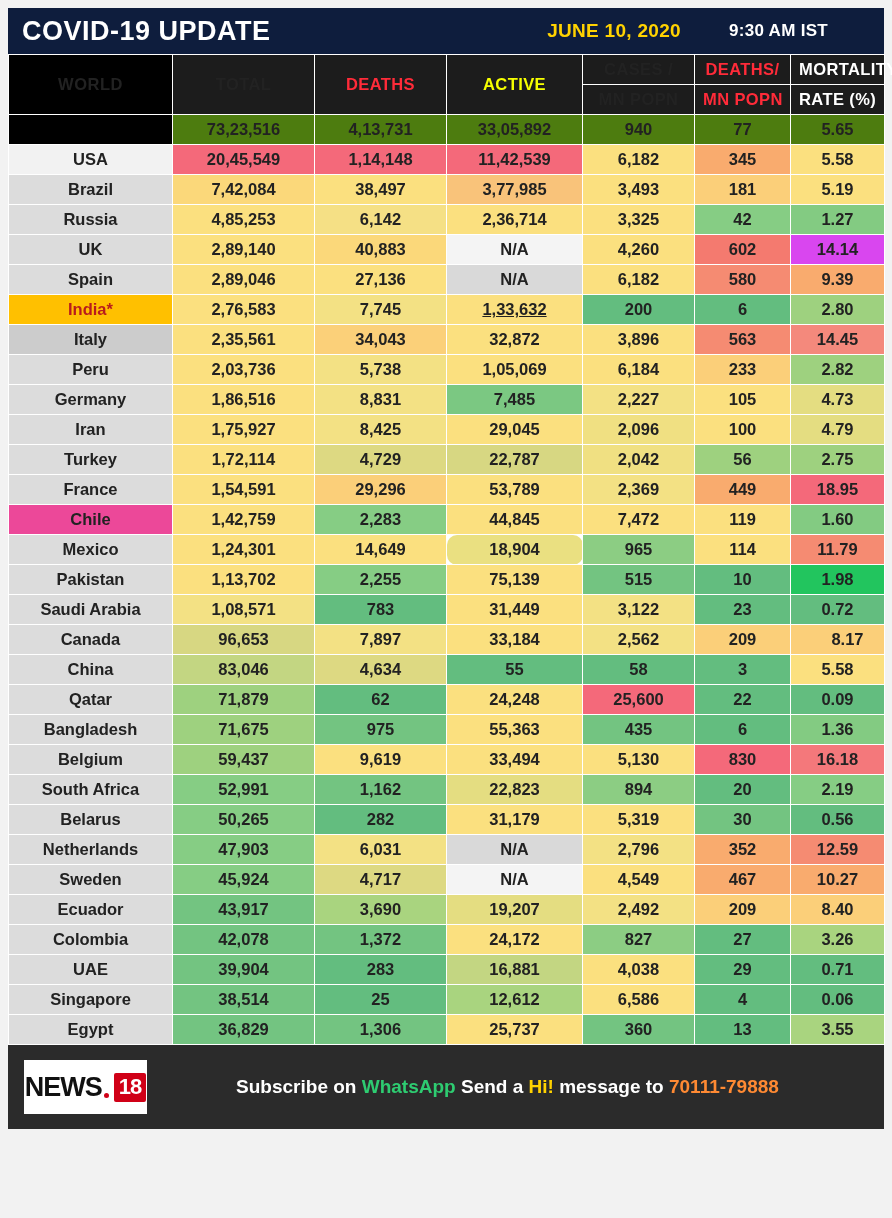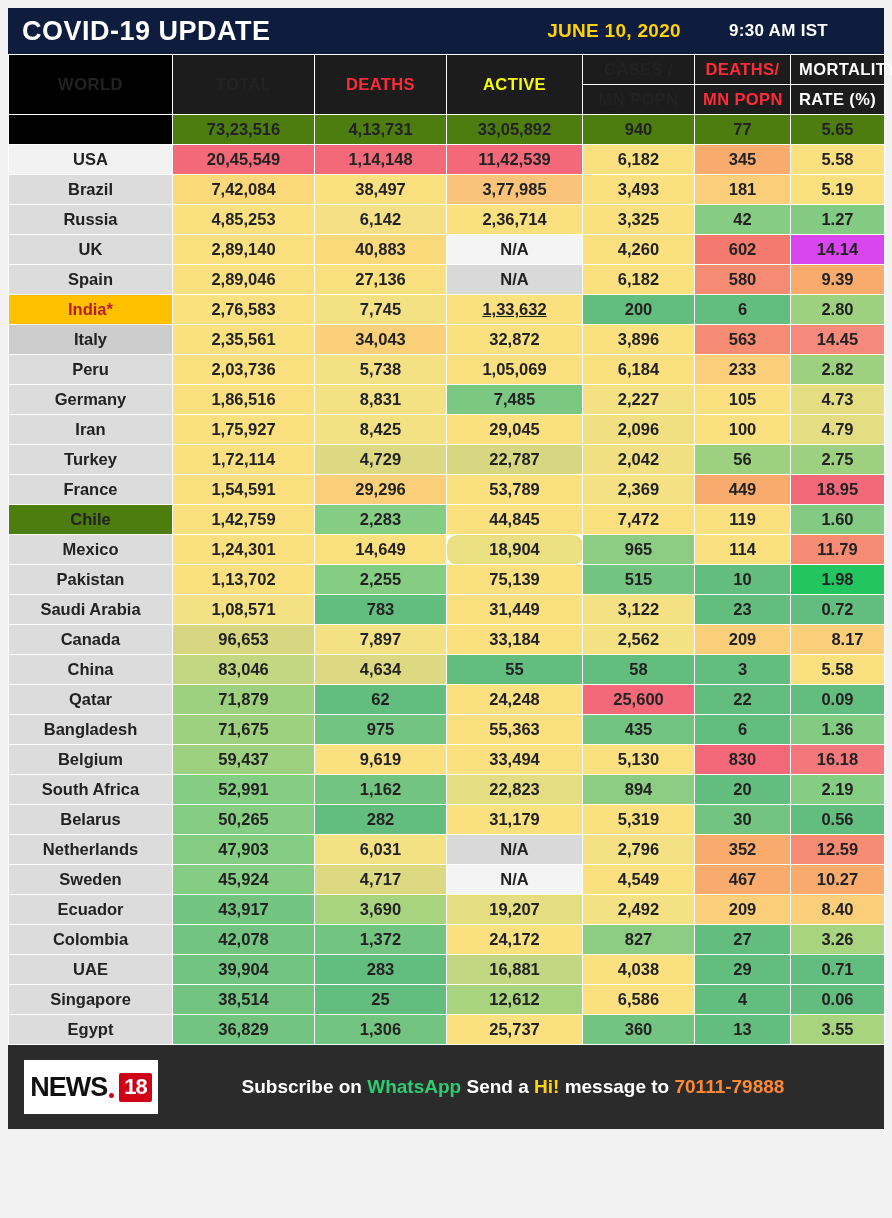--- a/index.html
+++ b/index.html
@@ -107,21 +107,21 @@
   td.na { color: #777; font-weight: bold; }
   
   .footer {
     background: #2b2b2b;
     height: 84px;
     display: flex; align-items: center;
     padding: 0 16px;
     margin-top: 0;
   }
   .logo {
-    width: 134px; height: 54px;
+    width: 123px; height: 54px;
     background: #ffffff;
     display: flex; align-items: center; justify-content: center;
     flex: 0 0 auto;
     position: relative;
   }
   .logo .n18 {
     font-size: 27px; font-weight: bold; color: #111;
     letter-spacing: -1px;
     display: flex; align-items: center;
   }
@@ -297,21 +297,21 @@
         <tr>
           <td class="country" style="background: rgb(220, 220, 220);">France</td>
           <td class="num" style="background: rgb(251, 224, 127);">1,54,591</td>
           <td class="num" style="background: rgb(251, 207, 121);">29,296</td>
           <td class="num" style="background: rgb(251, 224, 127);">53,789</td>
           <td class="num" style="background: rgb(243, 225, 132);">2,369</td>
           <td class="num" style="background: rgb(249, 171, 110);">449</td>
           <td class="num" style="background: rgb(244, 105, 122);">18.95</td>
         </tr>
         <tr>
-          <td class="country" style="background: #4d7c0f;">Chile</td>
+          <td class="country" style="background: #ec4899;">Chile</td>
           <td class="num" style="background: rgb(251, 224, 127);">1,42,759</td>
           <td class="num" style="background: rgb(134, 205, 132);">2,283</td>
           <td class="num" style="background: rgb(251, 224, 127);">44,845</td>
           <td class="num" style="background: rgb(251, 224, 127);">7,472</td>
           <td class="num" style="background: rgb(251, 224, 127);">119</td>
           <td class="num" style="background: rgb(131, 203, 130);">1.60</td>
         </tr>
         <tr>
           <td class="country" style="background: rgb(220, 220, 220);">Mexico</td>
           <td class="num" style="background: rgb(251, 224, 127);">1,24,301</td>

